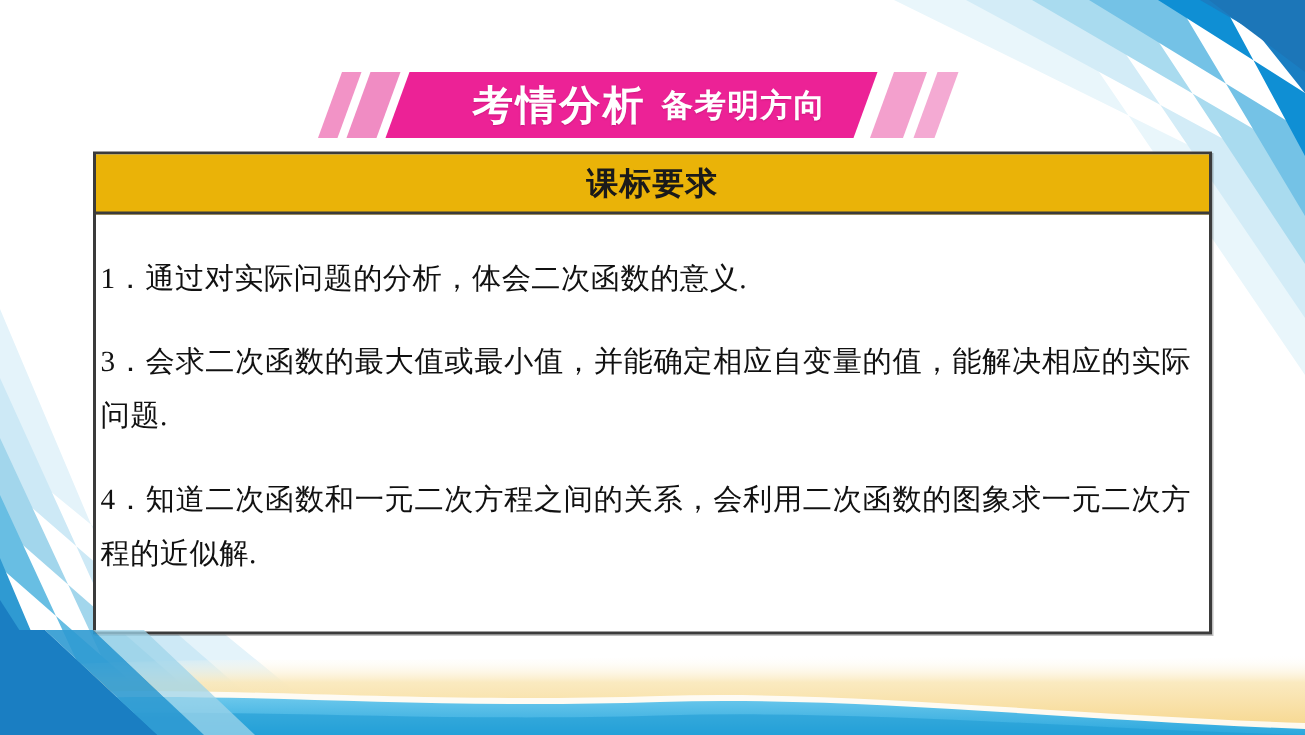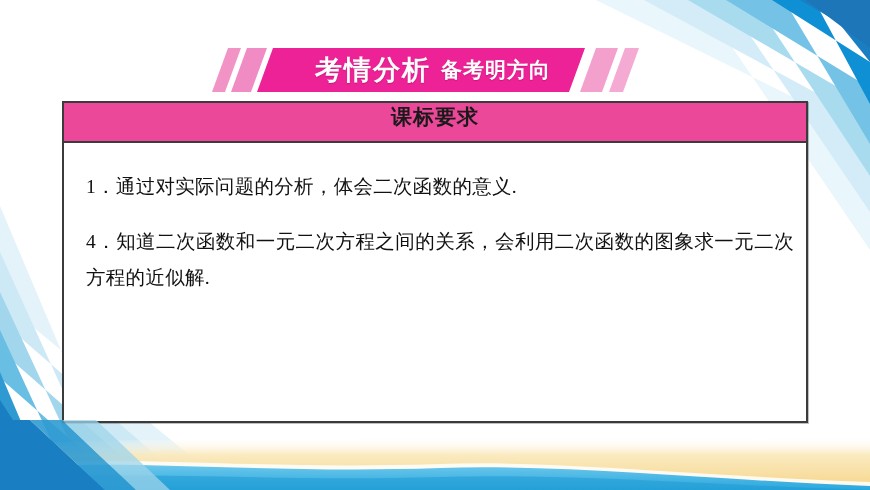--- a/index.html
+++ b/index.html
@@ -81,34 +81,35 @@
     top: 101px;
     width: 746px;
     height: 322px;
     border: 2px solid #3b3b3b;
     background: #ffffff;
     box-sizing: border-box;
     box-shadow: 1px 1px 0 rgba(0,0,0,0.25);
   }
   #content-header {
     height: 38px;
-    background: #ec4899;
+    background: #eab308;
     border-bottom: 2px solid #3b3b3b;
     display: flex;
+    align-items: center;
     justify-content: center;
   }
   #content-header-text {
     font-family: "Liberation Serif", serif;
     font-size: 21px;
     font-weight: bold;
     color: #1a1a1a;
     letter-spacing: 1px;
   }
   #content-body {
-    padding: 6px 12px 0 22px;
+    padding: 6px 12px 0 3px;
   }
   .req-item {
     font-family: "Liberation Serif", "DejaVu Serif", serif;
     font-size: 19.5px;
     color: #111111;
     line-height: 36px;
     text-align: justify;
     letter-spacing: 0.3px;
   }
 
@@ -159,20 +160,21 @@
       <span id="banner-sub-title">备考明方向</span>
     </div>
   </div>
 
   <div id="content-box">
     <div id="content-header">
       <span id="content-header-text">课标要求</span>
     </div>
     <div id="content-body">
       <p class="req-item">1．通过对实际问题的分析，体会二次函数的意义.</p>
+      <p class="req-item">3．会求二次函数的最大值或最小值，并能确定相应自变量的值，能解决相应的实际问题.</p>
       <p class="req-item">4．知道二次函数和一元二次方程之间的关系，会利用二次函数的图象求一元二次方程的近似解.</p>
     </div>
   </div>
 
   <svg id="bottom-band" viewBox="0 0 870 70" preserveAspectRatio="none">
     <defs>
       <linearGradient id="sandGrad" x1="0" y1="0" x2="0" y2="1">
         <stop offset="0%" stop-color="#ffffff" stop-opacity="0"></stop>
         <stop offset="35%" stop-color="#fae9bd" stop-opacity="0.95"></stop>
         <stop offset="100%" stop-color="#f6d487" stop-opacity="1"></stop>

